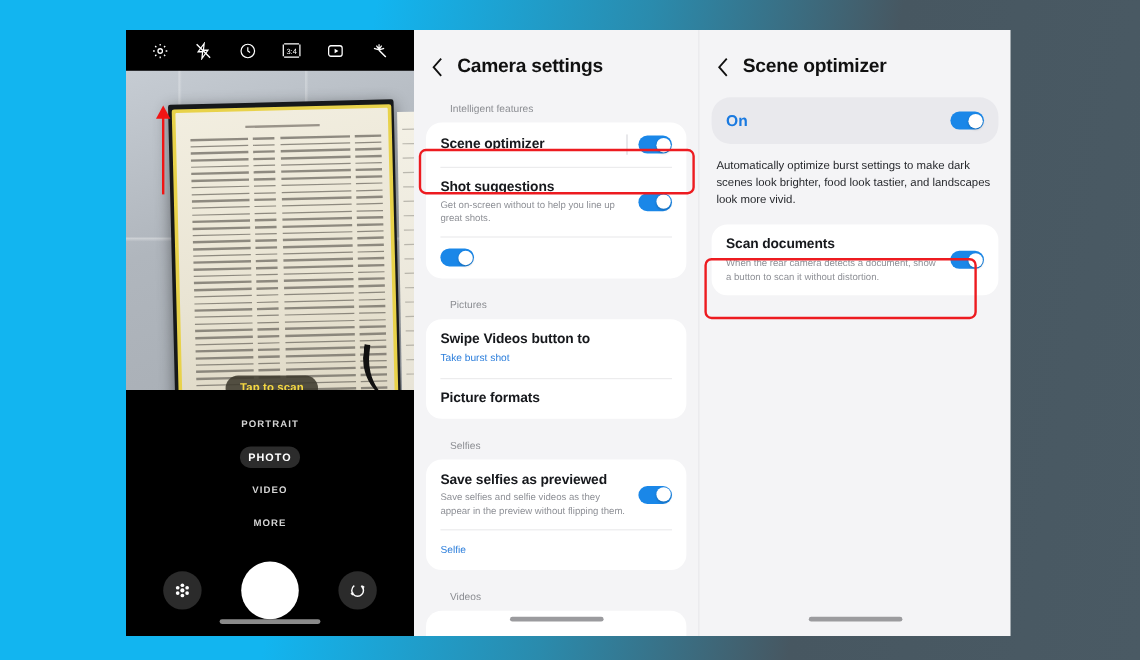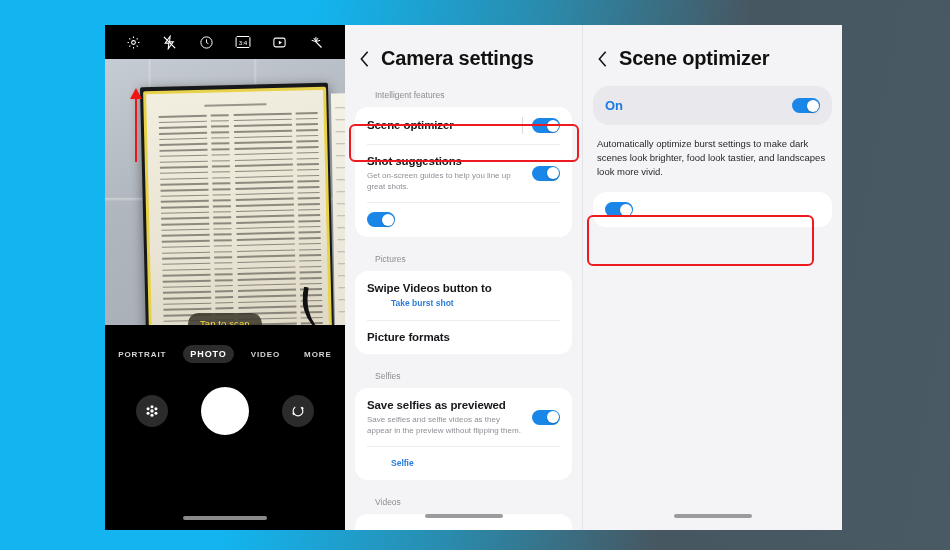--- a/index.html
+++ b/index.html
@@ -145,33 +145,34 @@
 
   
   .tap-scan {
     position: absolute;
     left: 83px; top: 254px;
     padding: 5px 12px;
     background: rgba(62,58,46,.88);
     border-radius: 14px;
     color: #f5d842;
     font-size: 9.5px;
-    font-weight: normal;
+    font-weight: bold;
     letter-spacing: .1px;
   }
 
   .cam-bottom {
     position: absolute;
     left: 0; right: 0; bottom: 0; top: 300px;
     background: #000;
   }
   .mode-bar {
     display: flex; align-items: center; justify-content: center;
     gap: 10px;
     margin-top: 20px;
+    flex-direction: column;
   }
   .mode-bar span {
     font-size: 8px; color: #d4d4d4;
     letter-spacing: .9px; font-weight: bold;
     padding: 4px 7px; border-radius: 11px;
   }
   .mode-bar span.active {
     background: #2c2c2c; color: #fff;
     font-size: 9px;
   }
@@ -209,21 +210,21 @@
   .pane-header {
     display: flex; align-items: center;
     gap: 11px;
     padding: 22px 0 14px 14px;
   }
   .back-chevron {
     width: 11px; height: 18px;
     flex: 0 0 auto;
   }
   .pane-title {
-    font-size: 20px;
+    font-size: 16px;
     font-weight: bold;
     color: #111;
     letter-spacing: -.2px;
   }
   .group-label {
     font-size: 8.5px;
     color: #8b8d92;
     padding: 6px 0 7px 14px;
     margin-left: 16px;
   }
@@ -250,21 +251,21 @@
   .row-title {
     font-size: 11.5px; color: #16181c;
     font-weight: bold;
     letter-spacing: -.1px;
     line-height: 1.25;
   }
   .row-sub {
     font-size: 8px; color: #8e9096;
     line-height: 1.38; margin-top: 2px;
   }
-  .row-sub.link { color: #2a7ddb; font-weight: bold; font-size: 8.5px; margin-left: 24px; }
+  .row-sub.link { color: #2a7ddb; font-weight: normal; font-size: 8.5px; }
 
   .toggle {
     flex: 0 0 auto;
     width: 28px; height: 15px;
     border-radius: 8px;
     background: #1a87e8;
     position: relative;
   }
   .toggle::after {
     content: "";
@@ -614,21 +615,21 @@
       <div class="row">
         <div class="row-text">
           <div class="row-title">Scene optimizer</div>
         </div>
         <div class="toggle-sep"></div>
         <div class="toggle"></div>
       </div>
       <div class="row">
         <div class="row-text">
           <div class="row-title">Shot suggestions</div>
-          <div class="row-sub">Get on-screen guides to help you line up great shots.</div>
+          <div class="row-sub">Get on-screen without to help you line up great shots.</div>
         </div>
         <div class="toggle"></div>
       </div>
       <div class="row">
         <div class="toggle"></div>
       </div>
     </div>
 
     <div class="group-label">Pictures</div>
     <div class="card-group">
@@ -684,20 +685,24 @@
 
     <div class="on-card">
       <div class="on-label">On</div>
       <div class="toggle"></div>
     </div>
 
     <div class="pane-desc">Automatically optimize burst settings to make dark scenes look brighter, food look tastier, and landscapes look more vivid.</div>
 
     <div class="card-group">
       <div class="row">
+        <div class="row-text">
+          <div class="row-title">Scan documents</div>
+          <div class="row-sub">When the rear camera detects a document, show a button to scan it without distortion.</div>
+        </div>
         <div class="toggle"></div>
       </div>
     </div>
 
     <div class="redbox" id="redbox-scan"></div>
     <div class="home-ind"></div>
   </div>
 
 </div>
 

